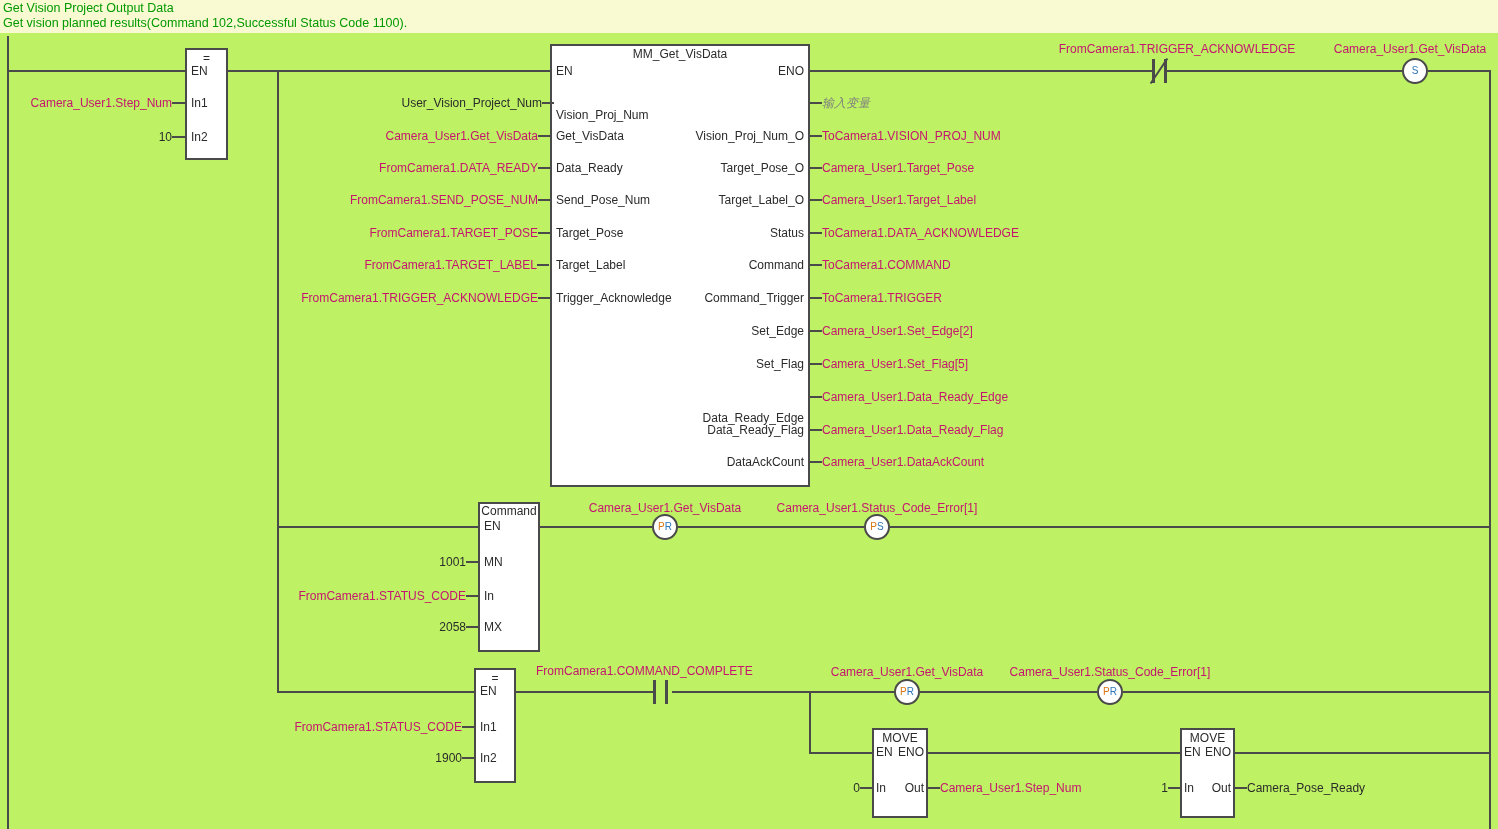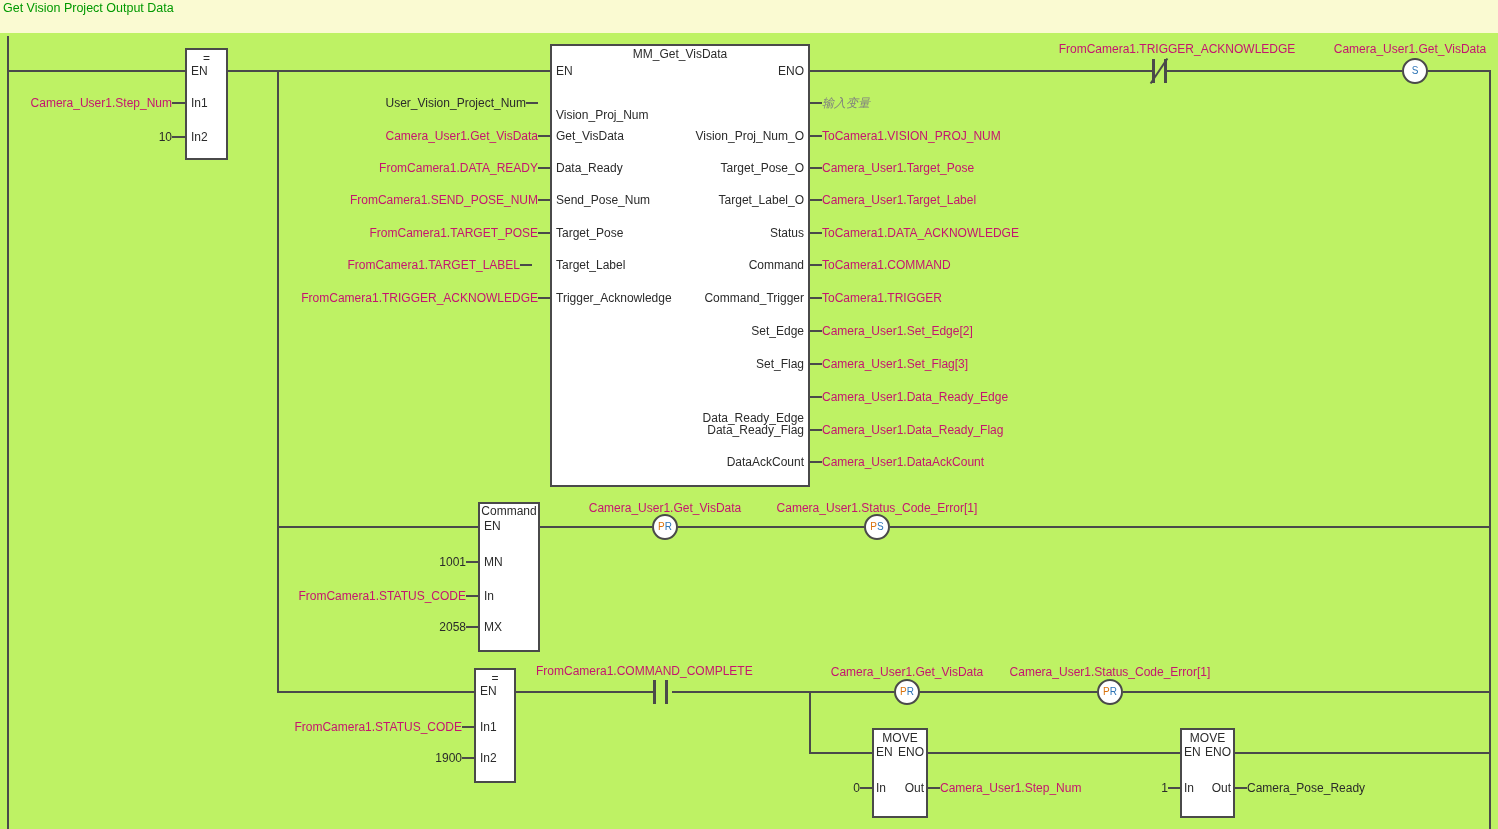--- a/index.html
+++ b/index.html
@@ -24,20 +24,21 @@
   .cbar{position:absolute;width:3px;height:24px;background:var(--wire);}
   .slash{position:absolute;width:2px;height:30px;background:var(--wire);transform:rotate(34deg);}
 </style>
 </head>
 <body>
 
 <div id="stage">
 
   <div class="banner">
     <div class="cl" style="top:1px">Get Vision Project Output Data</div>
+    <div class="cl" style="top:16px">Get vision planned results(Command 102,Successful Status Code 1100).</div>
   </div>
 
   <div class="vw" style="left:7px;top:36px;height:793px"></div>
   <div class="vw" style="left:1489px;top:70px;height:759px"></div>
   <div class="vw" style="left:277px;top:70px;height:623px"></div>
   <div class="vw" style="left:809px;top:691px;height:63px"></div>
 
   <div class="hw" style="left:9px;top:70px;width:176px"></div>
   <div class="hw" style="left:228px;top:70px;width:322px"></div>
   <div class="hw" style="left:810px;top:70px;width:342px"></div>
@@ -73,26 +74,26 @@
   <div class="t rt" style="left:690px;top:63px;width:114px">ENO</div>
 
   <div class="t" style="left:556px;top:107px">Vision_Proj_Num</div>
   <div class="t" style="left:556px;top:128px">Get_VisData</div>
   <div class="t" style="left:556px;top:160px">Data_Ready</div>
   <div class="t" style="left:556px;top:192px">Send_Pose_Num</div>
   <div class="t" style="left:556px;top:225px">Target_Pose</div>
   <div class="t" style="left:556px;top:257px">Target_Label</div>
   <div class="t" style="left:556px;top:290px">Trigger_Acknowledge</div>
 
-  <div class="t rt stub-r" style="left:286px;top:95px;width:240px">User_Vision_Project_Num</div>
+  <div class="t rt stub-r" style="left:302px;top:95px;width:240px">User_Vision_Project_Num</div>
   <div class="t rt op stub-r" style="left:298px;top:128px;width:240px">Camera_User1.Get_VisData</div>
   <div class="t rt op stub-r" style="left:298px;top:160px;width:240px">FromCamera1.DATA_READY</div>
   <div class="t rt op stub-r" style="left:298px;top:192px;width:240px">FromCamera1.SEND_POSE_NUM</div>
   <div class="t rt op stub-r" style="left:298px;top:225px;width:240px">FromCamera1.TARGET_POSE</div>
-  <div class="t rt op stub-r" style="left:280px;top:257px;width:240px">FromCamera1.TARGET_LABEL</div>
+  <div class="t rt op stub-r" style="left:297px;top:257px;width:240px">FromCamera1.TARGET_LABEL</div>
   <div class="t rt op stub-r" style="left:298px;top:290px;width:240px">FromCamera1.TRIGGER_ACKNOWLEDGE</div>
 
   <div class="t rt" style="left:560px;top:128px;width:244px">Vision_Proj_Num_O</div>
   <div class="t rt" style="left:560px;top:160px;width:244px">Target_Pose_O</div>
   <div class="t rt" style="left:560px;top:192px;width:244px">Target_Label_O</div>
   <div class="t rt" style="left:560px;top:225px;width:244px">Status</div>
   <div class="t rt" style="left:560px;top:257px;width:244px">Command</div>
   <div class="t rt" style="left:560px;top:290px;width:244px">Command_Trigger</div>
   <div class="t rt" style="left:560px;top:323px;width:244px">Set_Edge</div>
   <div class="t rt" style="left:560px;top:356px;width:244px">Set_Flag</div>
@@ -101,21 +102,21 @@
   <div class="t rt" style="left:560px;top:454px;width:244px">DataAckCount</div>
 
   <div class="t opc stub-l" style="left:822px;top:95px">输入变量</div>
   <div class="t op stub-l" style="left:822px;top:128px">ToCamera1.VISION_PROJ_NUM</div>
   <div class="t op stub-l" style="left:822px;top:160px">Camera_User1.Target_Pose</div>
   <div class="t op stub-l" style="left:822px;top:192px">Camera_User1.Target_Label</div>
   <div class="t op stub-l" style="left:822px;top:225px">ToCamera1.DATA_ACKNOWLEDGE</div>
   <div class="t op stub-l" style="left:822px;top:257px">ToCamera1.COMMAND</div>
   <div class="t op stub-l" style="left:822px;top:290px">ToCamera1.TRIGGER</div>
   <div class="t op stub-l" style="left:822px;top:323px">Camera_User1.Set_Edge[2]</div>
-  <div class="t op stub-l" style="left:822px;top:356px">Camera_User1.Set_Flag[3]</div>
+  <div class="t op stub-l" style="left:822px;top:356px">Camera_User1.Set_Flag[5]</div>
   <div class="t op stub-l" style="left:822px;top:389px">Camera_User1.Data_Ready_Edge</div>
   <div class="t op stub-l" style="left:822px;top:422px">Camera_User1.Data_Ready_Flag</div>
   <div class="t op stub-l" style="left:822px;top:454px">Camera_User1.DataAckCount</div>
 
   <div class="t ctr op" style="left:1047px;top:41px;width:260px">FromCamera1.TRIGGER_ACKNOWLEDGE</div>
   <div>
     <div class="cbar" style="left:1152px;top:59px"></div>
     <div class="cbar" style="left:1164px;top:59px"></div>
     <div class="slash" style="left:1158px;top:56px"></div>
   </div>

